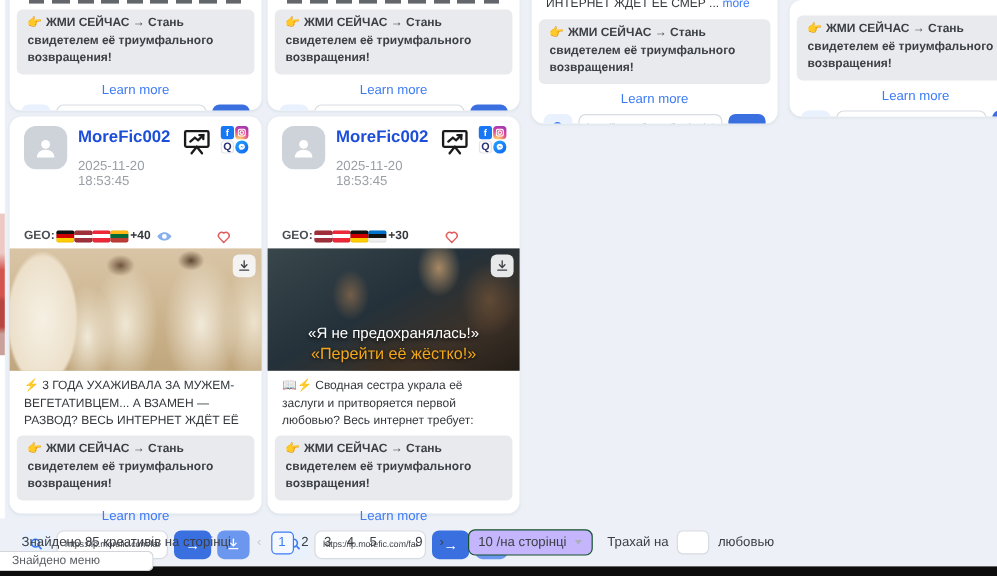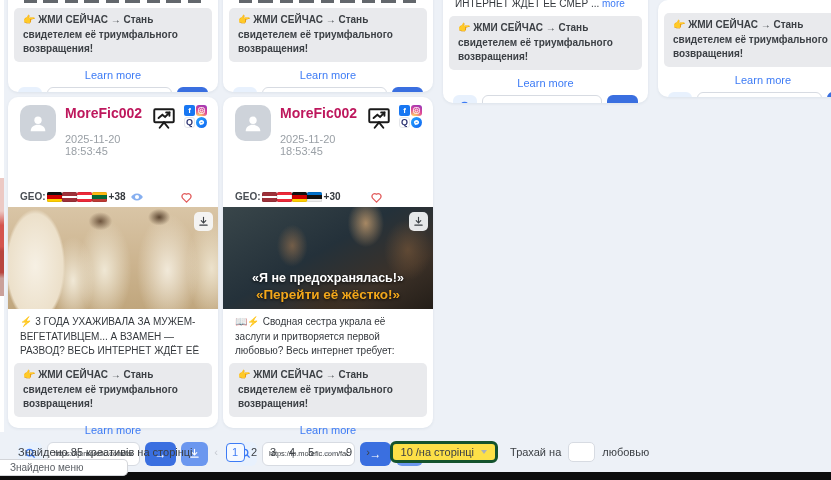--- a/index.html
+++ b/index.html
@@ -32,21 +32,21 @@
   
   .top-card { width:210px; top:-28px; height:120px; padding-top:28px; overflow:hidden; }
   .c1 { left:8px; } .c2 { left:223px; }
   .c3 { left:443px; width:205px; top:-30px; height:133px; }
   .c4 { left:658px; width:210px; top:0; height:97px; padding-top:8px; }
   .overflow-line { margin:0 12px; font-size:10px; color:#34383d; white-space:nowrap; overflow:hidden; height:13px; }
   
   .profile-card { width:210px; top:97px; height:331px; }
   .p-header { display:flex; gap:9px; padding:8px 12px 0; align-items:flex-start; }
   .avatar { width:36px; height:36px; border-radius:10px; background:#ced3da; display:flex; align-items:center; justify-content:center; flex:0 0 auto; }
-  .p-name { font-size:14px; font-weight:bold; color:#be185d; }
+  .p-name { font-size:14px; font-weight:bold; color:#1d4ed8; }
   .p-time { font-size:11px; color:#9aa0a6; margin-top:12px; }
   .p-right { margin-left:auto; display:flex; gap:7px; align-items:flex-start; }
   .social-grid { display:grid; grid-template-columns:11px 11px; grid-auto-rows:11px; gap:1px; }
   .s-ico { width:11px; height:11px; border-radius:2px; display:flex; align-items:center; justify-content:center;
            font-size:8px; font-weight:bold; color:#fff; line-height:1; }
   .fb { background:#1877f2; }
   .ig { background:radial-gradient(circle at 30% 110%, #fdc468 15%, #df4996 55%, #9b36b7 90%); border-radius:3px; }
   .an { background:#fff; color:#2a3170; border:1px solid #e4e6ea; font-size:9px; border-radius:3px; }
   .ms { background:linear-gradient(135deg,#27a6ff,#1064f0); border-radius:50%; }
   .btn-row { margin:6px 10px 0; display:flex; gap:5px; height:22px; }
@@ -74,37 +74,37 @@
     radial-gradient(40px 80px at 97% 60%, #ece2cc 0%, rgba(236,226,204,0) 64%),
     linear-gradient(180deg, #d9c5a6 0%, #ccb48f 55%, #c0a67d 100%); }
   .img-glass { background:
     radial-gradient(26px 34px at 68% 16%, rgba(200,158,110,.8), rgba(200,158,110,0) 70%),
     radial-gradient(22px 30px at 33% 38%, rgba(155,115,78,.65), rgba(155,115,78,0) 70%),
     radial-gradient(34px 44px at 88% 42%, rgba(125,90,58,.6), rgba(125,90,58,0) 70%),
     radial-gradient(60px 40px at 50% 95%, rgba(60,45,30,.7), rgba(60,45,30,0) 75%),
     linear-gradient(150deg, #39464a 0%, #24313a 45%, #3c3128 75%, #241e18 100%); }
   .img-dl { position:absolute; top:5px; right:5px; width:19px; height:19px; border-radius:5px;
     background:rgba(246,247,248,.92); border:none; display:flex; align-items:center; justify-content:center; cursor:pointer; }
-  .img-cap { position:absolute; left:0; right:0; text-align:center; font-weight:bold; }
+  .img-cap { position:absolute; left:0; right:0; text-align:center; font-weight:normal; }
   .cap1 { bottom:24px; color:#fff; font-size:12.5px; text-shadow:0 1px 3px rgba(0,0,0,.8); }
   .cap2 { bottom:7px; color:#f2a71b; font-size:13.5px; text-shadow:0 1px 3px rgba(0,0,0,.8); }
   .desc { margin:6px 12px 0; font-size:10px; line-height:1.45; color:#34383d; height:43px; overflow:hidden; }
   
   .left-sliver { position:absolute; left:0; top:0; width:4px; height:432px; background:#fff; }
   .left-sliver .img-part { position:absolute; top:178px; height:118px; width:4px;
     background:linear-gradient(#ecc9c4 0 28%, #d4544e 40% 58%, #b8453f 62% 80%, #caa09a 85%); }
   .tr-remnant { position:absolute; left:777px; top:0; width:54px; height:5px; background:#e9eaed; border-radius:0 0 0 3px; }
   
   .pagination { position:absolute; left:18px; top:440px; height:24px; display:flex; align-items:center; font-size:11px; color:#3c4045; }
   .found { margin-right:14px; }
   .pg { width:19px; height:19px; display:flex; align-items:center; justify-content:center; border-radius:4px; cursor:pointer; }
   .pg.active { border:1px solid #3d7bf5; color:#3d7bf5; background:#f5f9ff; }
   .pg.prev { color:#c6cad1; }
   .pg.dots { color:#b7bcc4; letter-spacing:1px; font-size:8px; }
-  .per-page { margin-left:12px; height:22px; border:3px solid #14532d; border-radius:6px; background:#fde047;
+  .per-page { margin-left:12px; height:22px; border:1px solid #14532d; border-radius:6px; background:#c4b5fd;
     display:flex; align-items:center; gap:7px; padding:0 8px; cursor:pointer; }
   .chev-down { width:0; height:0; border-left:3.5px solid transparent; border-right:3.5px solid transparent; border-top:4px solid #aab0b8; }
   .goto { margin-left:12px; display:flex; align-items:center; gap:7px; }
   .goto-input { width:27px; height:20px; border:1px solid #d7dbe2; border-radius:5px; background:#fff; }
   
   .bottom-bar { position:absolute; left:0; top:472px; width:831px; height:8px; background:#0d0d0d; }
   .status-bubble { position:absolute; left:0; top:459px; width:128px; height:17px; background:#fff;
     border:1px solid #d3d5d9; border-left:none; border-radius:0 5px 5px 0; display:flex; align-items:center;
     padding-left:10px; font-size:10px; color:#5a5e64; }
   svg { display:block; }
@@ -237,21 +237,21 @@
           <path d="M12 20.5 4.7 13A5.1 5.1 0 0 1 12 6a5.1 5.1 0 0 1 7.3 7z"></path>
         </svg>
     </button>
   </div>
   <div class="geo-row">
     <span class="geo-label">GEO:</span>
     <span class="flag flag-de"></span>
     <span class="flag flag-lv"></span>
     <span class="flag flag-at"></span>
     <span class="flag flag-lt"></span>
-    <span class="geo-extra">+38</span>
+    <span class="geo-extra">+40</span>
   </div>
   <div class="ad-image img-wedding">
     <button class="img-dl">
       <svg width="11" height="11" viewBox="0 0 24 24" fill="none" stroke="#3c4045" stroke-width="2.4" stroke-linecap="round">
           <line x1="12" y1="3" x2="12" y2="14"></line>
           <polyline points="7,10 12,15 17,10"></polyline>
           <line x1="4" y1="20" x2="20" y2="20"></line>
         </svg>
     </button>
   </div>

